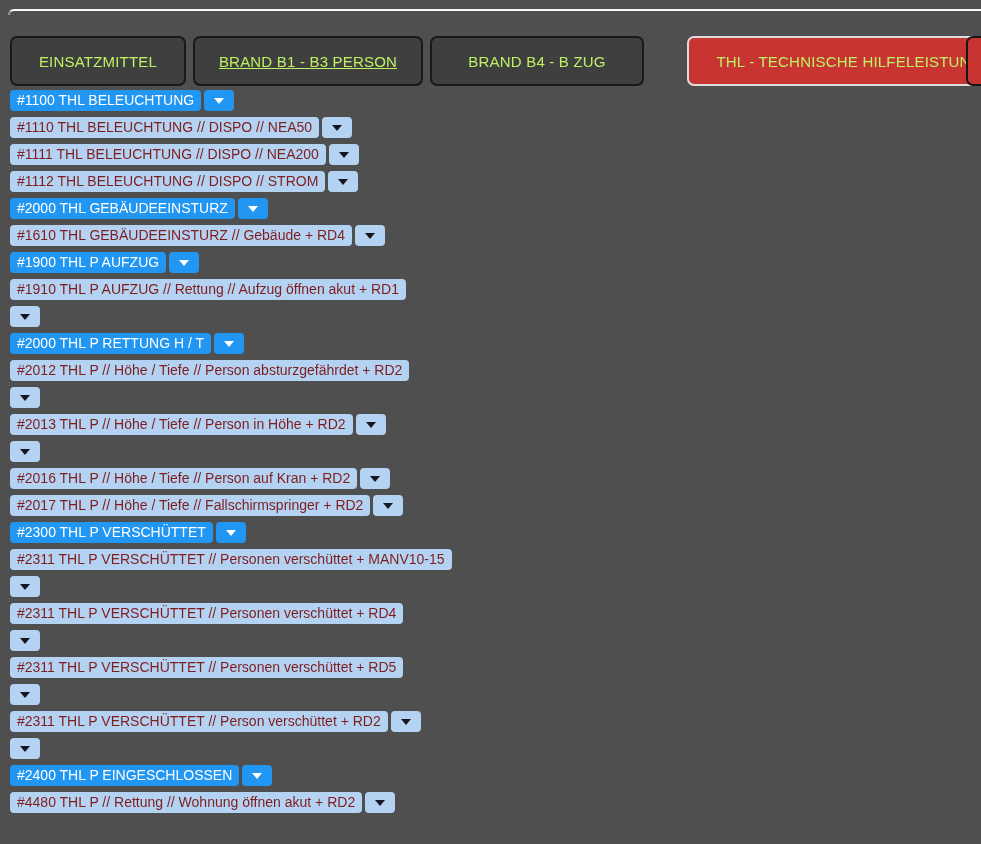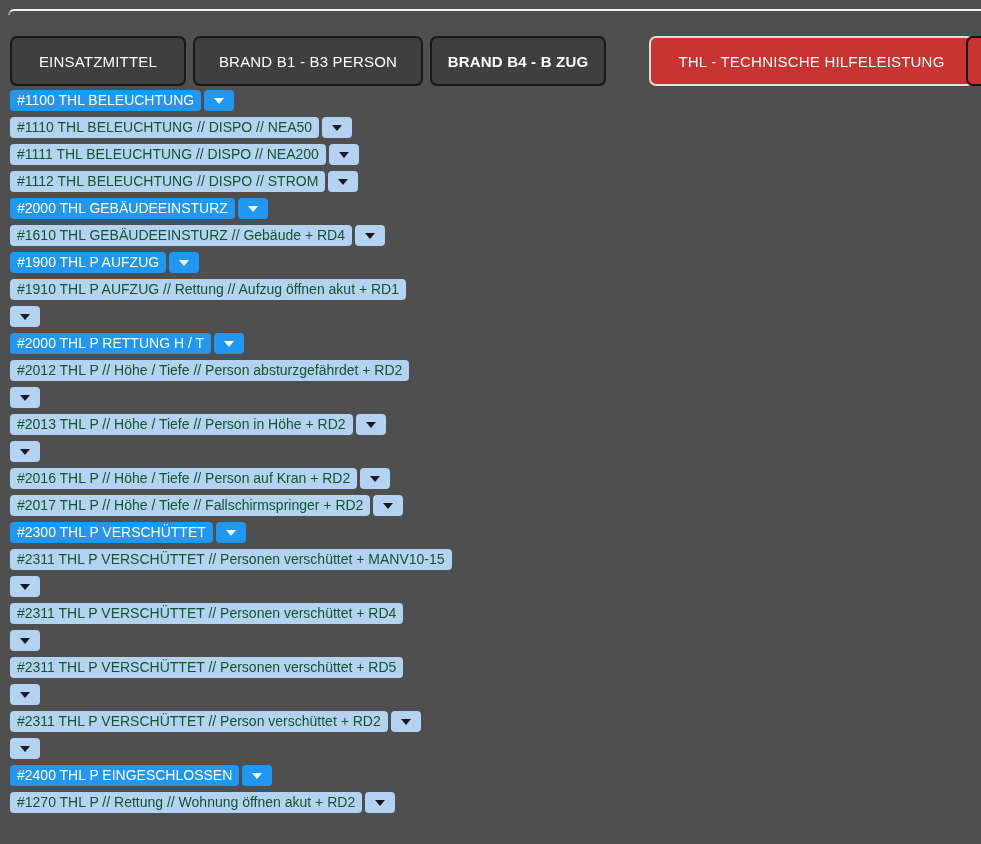--- a/index.html
+++ b/index.html
@@ -14,39 +14,39 @@
     position:absolute; left:8px; top:9px; width:973px; height:6px;
     border-top:2px solid var(--line,#f7f7f7);
     border-left:2px solid rgba(247,247,247,0.45);
     border-top-left-radius:8px;
   }
   .tabbar { position:absolute; left:10px; top:36px; display:flex; gap:7px; }
   .tab {
     height:50px; display:flex; align-items:center; justify-content:center;
     background:var(--tabgray,#3f3f3f);
     border:2px solid #191919; border-radius:7px;
-    color:#ffffff; font-size:15px; letter-spacing:.2px; cursor:pointer;
+    color:#bef264; font-size:15px; letter-spacing:.2px; cursor:pointer;
     white-space:nowrap;
   }
   .tab.active { background:var(--red,#c83431); border-color:#dcdcdc;margin-left:36px; }
   .partialtab {
     position:absolute; top:36px; left:966px; width:30px; height:50px;
     background:var(--red,#c83431);
     border:2px solid #161616; border-right:none;
     border-radius:7px 0 0 7px;
   }
   .list { position:absolute; left:10px; top:90px; }
   .row { display:flex; gap:3px; height:21px; margin-bottom:6px; align-items:stretch; }
   button { font:inherit; border:none; cursor:pointer; }
   .lbl {
     padding:0 7px; line-height:21px; font-size:14px; border-radius:4px;
     white-space:nowrap; text-align:left;
   }
   .lbl.header { background:var(--blue,#2196f3); color:#ffffff; }
-  .lbl.child  { background:var(--lightblue,#b4d3f3); color:#14532d; }
+  .lbl.child  { background:var(--lightblue,#b4d3f3); color:#7f1d1d; }
   .dd {
     width:30px; border-radius:4px;
     display:flex; align-items:center; justify-content:center;
   }
   .dd.header { background:var(--blue,#2196f3); }
   .dd.child  { background:var(--lightblue,#b4d3f3); }
   .caret {
     width:0; height:0;
     border-left:5px solid transparent; border-right:5px solid transparent;
     border-top:6px solid #17171f;
@@ -54,24 +54,24 @@
   .dd.header .caret { border-top-color:#ffffff; }
 </style>
 </head>
 <body>
 
 <div class="topline"></div>
 <div class="tabbar">
     <div class="tab" style="width: 176px;">
       <span>EINSATZMITTEL</span>
     </div>
-    <div class="tab" style="width: 230px;">
+    <div class="tab" style="width: 230px; text-decoration: underline;">
       <span>BRAND B1 - B3 PERSON</span>
     </div>
-    <div class="tab" style="width: 176px; font-weight: bold;">
+    <div class="tab" style="width: 214px;">
       <span>BRAND B4 - B ZUG</span>
     </div>
     <div class="tab active" style="width: 325px;">
       <span>THL - TECHNISCHE HILFELEISTUNG</span>
     </div>
   </div>
 <div class="partialtab"></div>
 <div class="list">
     <div class="row">
       <button class="lbl header">#1100 THL BELEUCHTUNG</button>
@@ -201,18 +201,18 @@
         <span class="caret"></span>
       </button>
     </div>
     <div class="row">
       <button class="lbl header">#2400 THL P EINGESCHLOSSEN</button>
       <button class="dd header">
         <span class="caret"></span>
       </button>
     </div>
     <div class="row">
-      <button class="lbl child">#1270 THL P // Rettung // Wohnung öffnen akut + RD2</button>
+      <button class="lbl child">#4480 THL P // Rettung // Wohnung öffnen akut + RD2</button>
       <button class="dd child">
         <span class="caret"></span>
       </button>
     </div>
   </div>
 
 </body></html>

